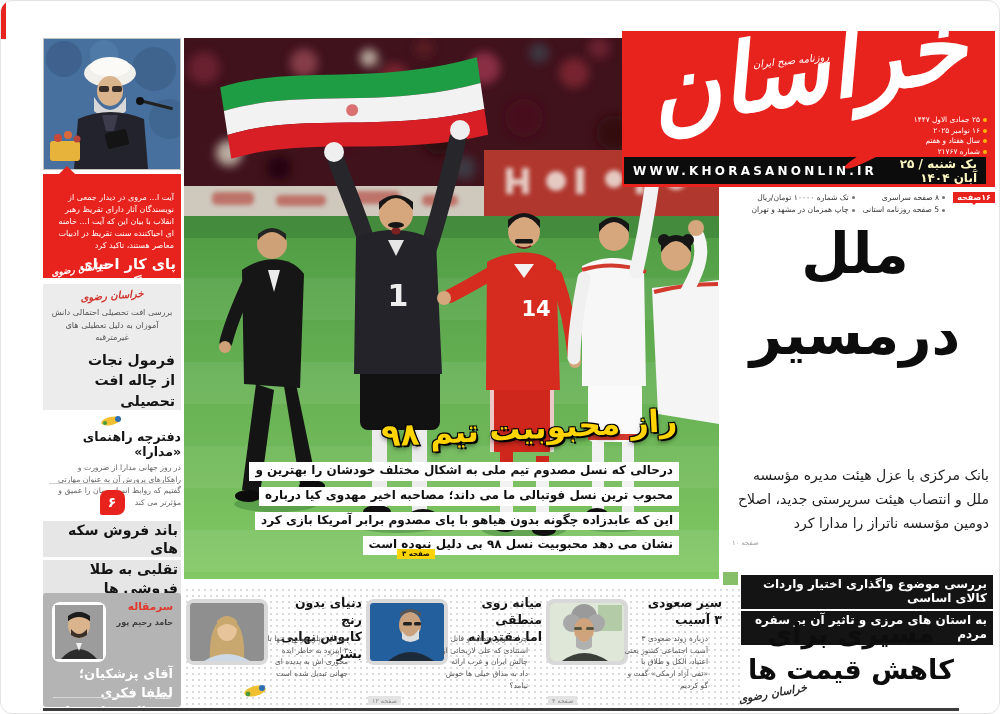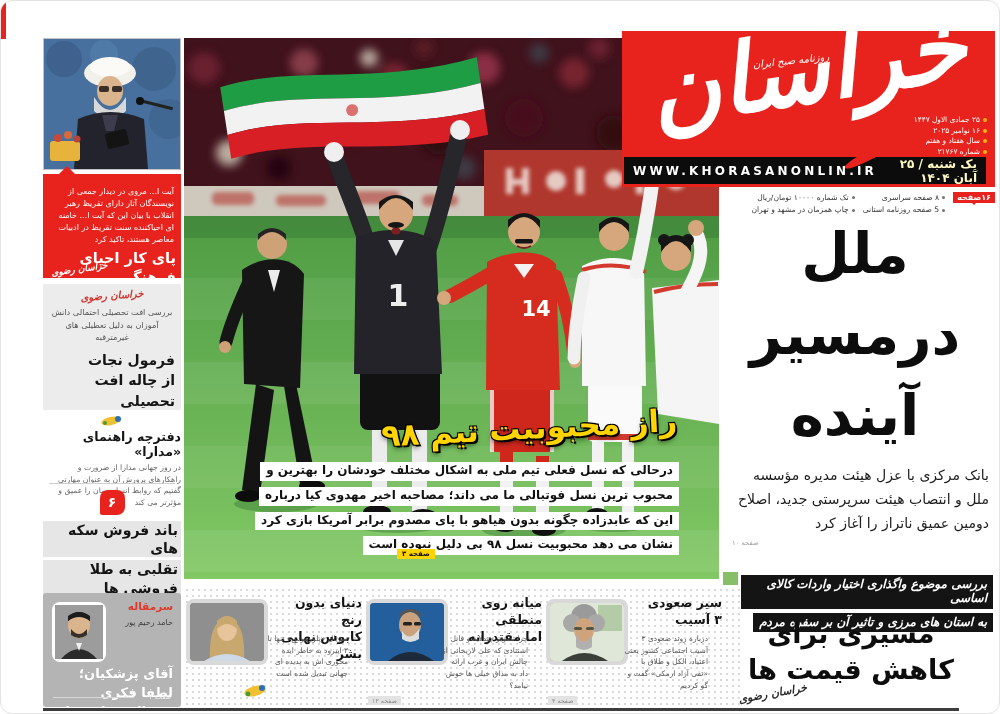--- a/index.html
+++ b/index.html
@@ -31,30 +31,30 @@
   .info-col .b{display:inline-block;width:3px;height:3px;background:#777;border-radius:50%;margin-left:3px;vertical-align:middle;}
 
   
   .lead-headline{left:726px;top:212px;width:256px;text-align:center;font-weight:bold;color:#0d0d0d;font-size:56px;line-height:81px;letter-spacing:-1px;}
   .lead-deck{left:728px;top:462px;width:260px;text-align:right;font-size:14px;line-height:1.72;color:#1c1c1c;}
   .lead-page{left:731px;top:538px;font-size:6.8px;color:#9a9a9a;}
 
   .green-mark{left:722px;top:571px;width:15px;height:13px;background:#86bf68;}
 
   
-  .econ-kicker{left:740px;top:574px;width:252px;text-align:right;font-style:italic;}
+  .econ-kicker{left:740px;top:574px;width:252px;text-align:right;}
   .econ-kicker span{display:inline-block;background:#141414;color:#fff;font-size:12px;font-weight:bold;padding:2px 6px 3px;line-height:1.2;margin-bottom:2px;}
   .econ-headline{left:724px;top:615px;width:252px;text-align:center;font-size:27px;font-weight:bold;color:#0d0d0d;line-height:1.32;}
   .econ-brand{left:737px;top:686px;font-size:11px;font-weight:bold;font-style:italic;color:#2b2b2b;transform:rotate(-10deg);}
 
   
   .cleric-photo{left:42px;top:37px;width:138px;height:132px;border:1px solid #c2c2c2;box-sizing:border-box;background:#47709e;}
   .blk-book{left:42px;top:173px;width:138px;height:104px;background:#e8231d;color:#fff;}
   .blk-book .tail{position:absolute;top:-8px;left:16px;border:8px solid transparent;border-bottom-color:#e8231d;border-top:0;}
-  .blk-book .kicker{padding:12px 7px 0;font-size:8px;line-height:1.5;text-align:right;}
+  .blk-book .kicker{padding:18px 7px 0;font-size:8px;line-height:1.5;text-align:right;}
   .blk-book .hl{padding:3px 5px 0;font-size:14.5px;font-weight:bold;line-height:1.3;text-align:right;}
   .blk-book .brand{position:absolute;left:8px;bottom:4px;font-size:9px;font-style:italic;font-weight:bold;transform:rotate(-8deg);}
 
   .blk-edu{left:42px;top:283px;width:138px;height:126px;background:#ececec;padding:6px;box-sizing:border-box;}
   .blk-edu .brand{text-align:center;color:#d0342c;font-size:10px;font-weight:bold;font-style:italic;transform:rotate(-4deg);}
   .blk-edu .kicker{margin-top:5px;font-size:8.2px;color:#555;line-height:1.55;text-align:center;}
   .blk-edu .hl{margin-top:6px;font-size:14px;font-weight:bold;color:#141414;line-height:1.45;text-align:right;}
 
   .blk-tol{left:42px;top:413px;width:138px;height:66px;}
   .blk-tol .logo{display:block;margin:0 auto;}
@@ -63,21 +63,21 @@
 
   .sb-divider{left:48px;top:482px;width:126px;height:1px;background:#cfcfcf;}
 
   .blk-coins{left:42px;top:489px;width:138px;height:98px;text-align:center;}
   .badge6{display:inline-block;width:25px;height:25px;background:#e8231d;color:#fff;font-weight:bold;font-size:14px;line-height:25px;border-radius:8px 8px 8px 2px;}
   .blk-coins .hl{margin-top:6px;text-align:right;}
   .blk-coins .hl div{display:inline-block;background:#e6e6e6;font-size:14px;font-weight:bold;color:#141414;padding:0 3px;margin-bottom:3px;line-height:1.3;}
 
   .editorial{left:42px;top:592px;width:138px;height:114px;background:#b4b4b4;border-radius:3px;}
   .editorial .label{position:absolute;right:8px;top:7px;color:#e0392b;font-size:10.5px;font-weight:bold;}
-  .editorial .author{position:absolute;right:8px;top:25px;color:#3c3c3c;font-size:8px;}
+  .editorial .author{position:absolute;right:8px;top:25px;color:#3c3c3c;font-size:8px;font-weight:bold;}
   .editorial .photo{position:absolute;left:9px;top:9px;width:54px;height:60px;background:#fff;border-radius:8px;overflow:hidden;padding:3px;box-sizing:border-box;}
   .editorial .hl{position:absolute;right:8px;left:8px;top:72px;color:#fff;font-size:13px;font-weight:bold;line-height:1.45;text-align:right;}
   .editorial .foot{position:absolute;left:10px;right:10px;bottom:6px;display:flex;align-items:center;gap:15px;}
   .editorial .foot .pg{font-size:6.5px;color:#efefef;white-space:nowrap;}
   .editorial .foot .ln{flex:1;height:1px;background:#d8d8d8;}
 
   
   .main-photo{left:183px;top:37px;width:535px;height:541px;overflow:hidden;}
   .photo-headline{right:322px;top:401px;font-size:31px;font-weight:bold;color:#ffd400;transform:rotate(-3deg);transform-origin:right center;white-space:nowrap;
     text-shadow:-1px -1px 0 #000,1px -1px 0 #000,-1px 1px 0 #000,2px 2px 0 #000,0 3px 5px rgba(0,0,0,.55);}
@@ -349,21 +349,21 @@
         <path d="M477,214 Q492,192 507,214 L507,204 Q492,190 477,204 Z" fill="#161616"></path>
         <circle cx="480" cy="202" r="6" fill="#161616"></circle>
           <circle cx="504" cy="202" r="6" fill="#161616"></circle>
       </g>
     </svg>
   </div>
 
   <div class="abs photo-headline fa">راز محبوبیت تیم ۹۸</div>
 
   <div class="abs photo-caption fa">
-    <div><span>درحالی که نسل فعلی تیم ملی به اشکال مختلف خودشان را بهترین و</span></div>
+    <div><span>درحالی که نسل مصدوم تیم ملی به اشکال مختلف خودشان را بهترین و</span></div>
     <div><span>محبوب ترین نسل فوتبالی ما می داند؛ مصاحبه اخیر مهدوی کیا درباره</span></div>
     <div><span>این که عابدزاده چگونه بدون هیاهو با پای مصدوم برابر آمریکا بازی کرد</span></div>
     <div><span>نشان می دهد محبوبیت نسل ۹۸ بی دلیل نبوده است</span></div>
   </div>
 
   <div class="abs photo-page-tag fa">صفحه ۳</div>
 
   <div class="abs masthead">
     <div class="abs mast-tagline fa">روزنامه صبح ایران</div>
     <div class="abs mast-logo fa">خراسان</div>
@@ -388,23 +388,22 @@
     </span>
     <span class="info-col">
       <div><span class="b"></span><span>تک شماره ۱۰۰۰۰ تومان/ریال</span></div>
       <div><span class="b"></span><span>چاپ همزمان در مشهد و تهران</span></div>
     </span>
   </div>
 
   <div class="abs lead-headline fa">
     <div>ملل</div>
     <div>درمسیر</div>
-    <div>آینده</div>
-  </div>
-  <div class="abs lead-deck fa">بانک مرکزی با عزل هیئت مدیره مؤسسه ملل و انتصاب هیئت سرپرستی جدید، اصلاح دومین عمیق ناتراز را آغاز کرد</div>
+  </div>
+  <div class="abs lead-deck fa">بانک مرکزی با عزل هیئت مدیره مؤسسه ملل و انتصاب هیئت سرپرستی جدید، اصلاح دومین مؤسسه ناتراز را مدارا کرد</div>
   <div class="abs lead-page fa">صفحه ۱۰</div>
 
   <div class="abs green-mark"></div>
 
   <div class="abs econ-kicker fa">
     <span>بررسی موضوع واگذاری اختیار واردات کالای اساسی</span><br>
     <span>به استان های مرزی و تاثیر آن بر سفره مردم</span>
   </div>
   <div class="abs econ-headline fa">
     <div>مسیری برای</div>

